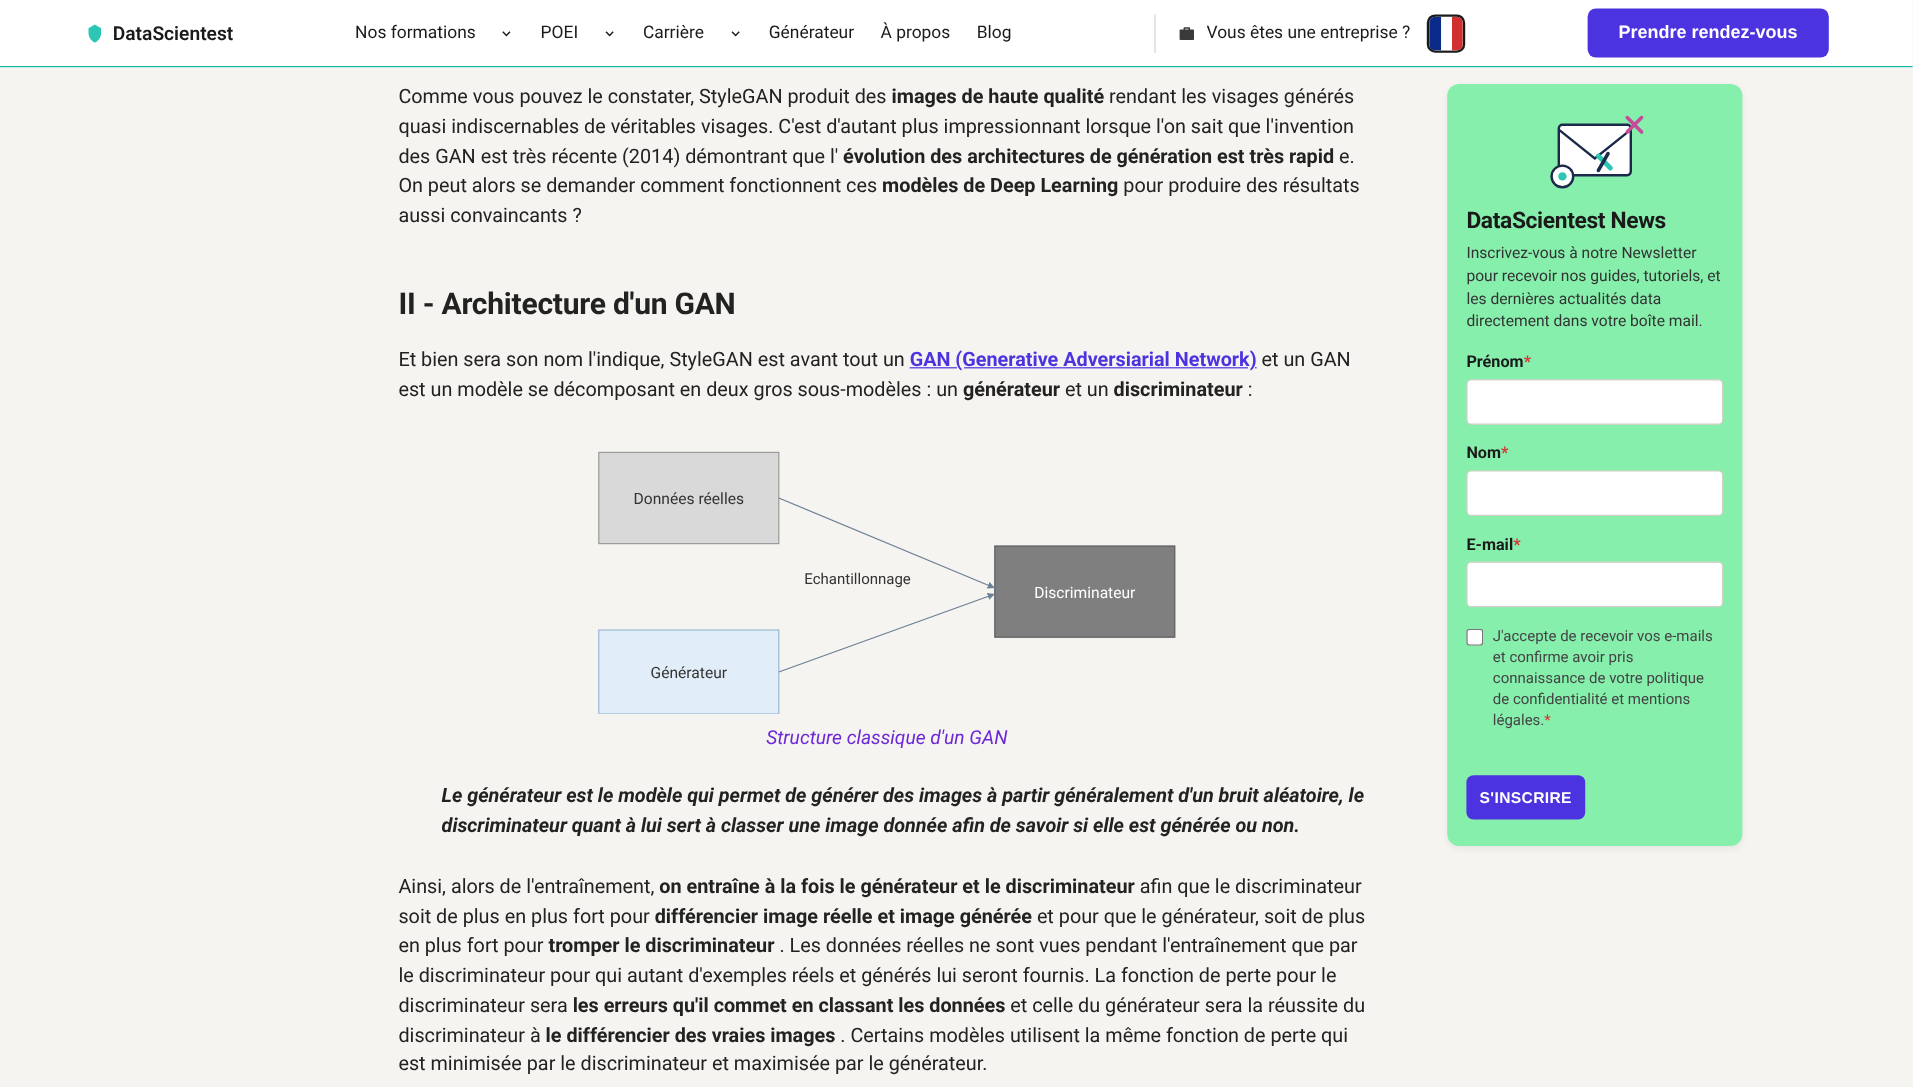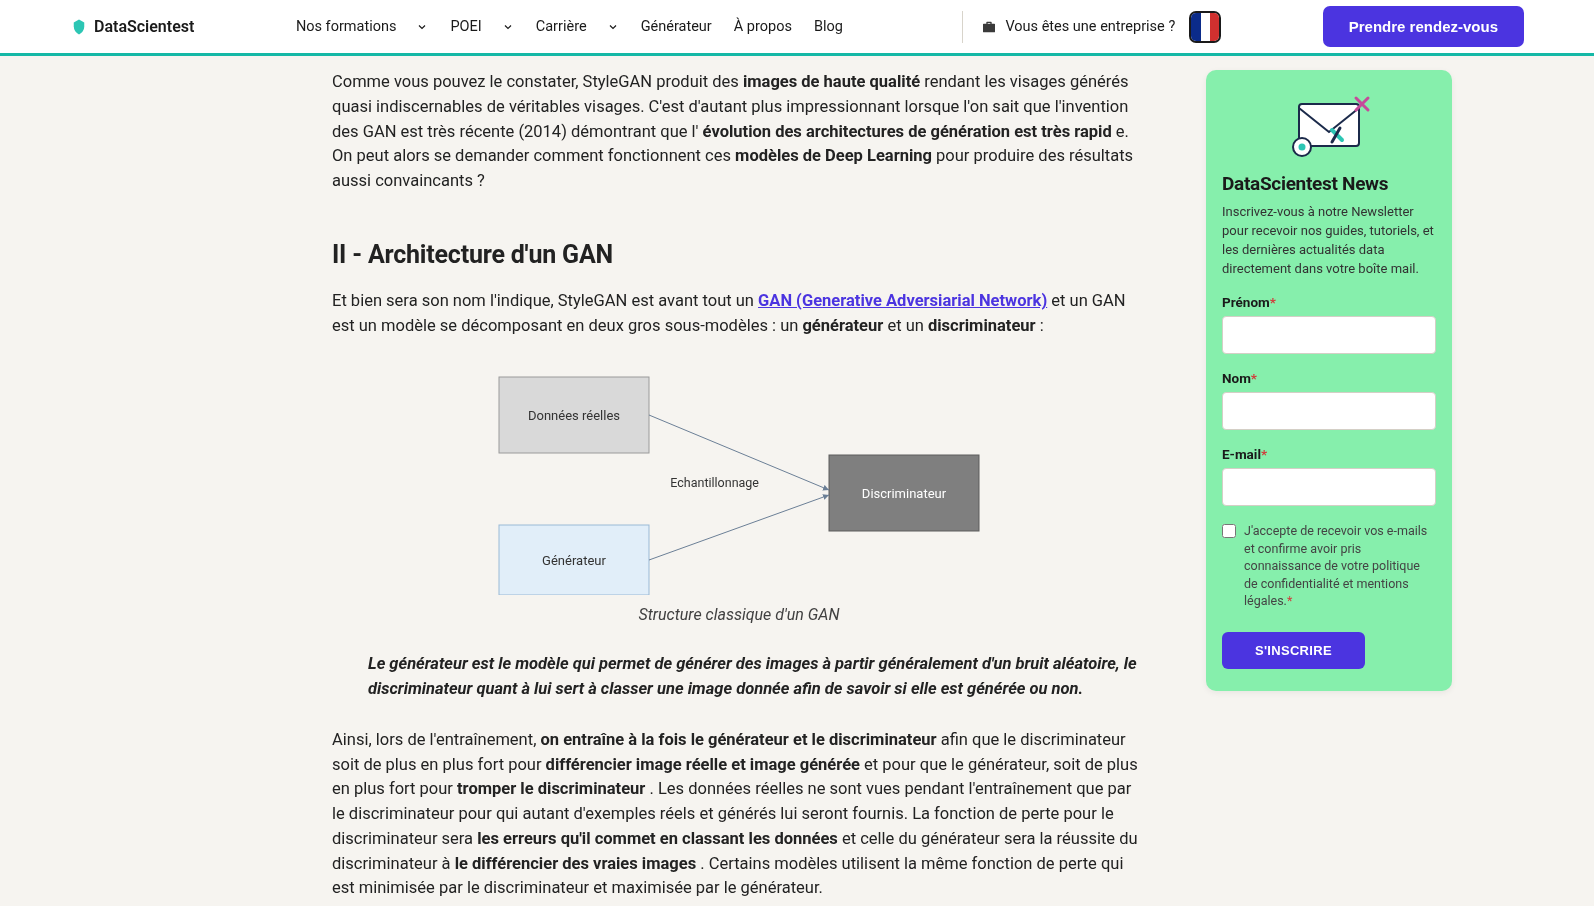--- a/index.html
+++ b/index.html
@@ -7,21 +7,21 @@
     font-family: -apple-system, BlinkMacSystemFont, "Segoe UI", Roboto, Helvetica, Arial, sans-serif;
     background: #f6f4f0;
     color: #1a1a1a;
   }
   
   header.topbar {
     position: sticky;
     top: 0;
     background: #fff;
     height: 56px;
-    border-bottom: 3px solid #14b8a6;
+    border-bottom: 1px solid #14b8a6;
     display: flex;
     align-items: center;
     padding: 0 70px;
     z-index: 50;
   }
   .brand {
     display: flex;
     align-items: center;
     gap: 6px;
     font-weight: 600;
@@ -108,21 +108,21 @@
     font-weight: 700;
     margin: 42px 0 16px 0;
     letter-spacing: -0.2px;
   }
   .diagram-wrap { margin: 26px 0 8px 0; }
   .diagram-wrap svg { display: block; margin: 0 auto; }
   .caption {
     text-align: center;
     font-style: italic;
     font-size: 16px;
-    color: #404040;
+    color: #6d28d9;
     margin-bottom: 24px;
   }
   blockquote.quote {
     margin: 18px 0 26px 36px;
     font-style: italic;
     font-weight: 700;
     font-size: 16.5px;
     line-height: 1.55;
     color: #222;
   }
@@ -168,30 +168,30 @@
     background: #fff;
     padding: 0 8px;
     font-size: 14px;
   }
   .consent {
     display: flex;
     gap: 8px;
     font-size: 12.5px;
     line-height: 1.4;
     color: #444;
-    margin-bottom: 22px;
+    margin-bottom: 36px;
   }
   .consent input { margin-top:2px; flex-shrink:0; width:14px; height:14px; }
   .consent .req { color: #d23a3a; }
   .btn-sub {
     background: #4b34e0;
     color: #fff;
     border: none;
     border-radius: 6px;
-    padding: 11px 33px;
+    padding: 11px 11px;
     font-size: 13px;
     font-weight: 700;
     letter-spacing: .3px;
     cursor: pointer;
   }
 </style>
 </head>
 <body>
 
 <header class="topbar">
@@ -298,21 +298,21 @@
         <line x1="160" y1="50" x2="340" y2="125" stroke="#6b7f96" stroke-width="1" marker-end="url(#arr)"></line>
         <line x1="160" y1="195" x2="340" y2="130" stroke="#6b7f96" stroke-width="1" marker-end="url(#arr)"></line>
         <text x="270" y="122" text-anchor="end" font-size="12.5" fill="#333">Echantillonnage</text>
       </svg>
     </div>
     <div class="caption">Structure classique d'un GAN</div>
 
     <blockquote class="quote">Le générateur est le modèle qui permet de générer des images à partir généralement d'un bruit aléatoire, le discriminateur quant à lui sert à classer une image donnée afin de savoir si elle est générée ou non.</blockquote>
 
     <p>
-      <span>Ainsi, lors de l'entraînement, </span>
+      <span>Ainsi, alors de l'entraînement, </span>
       <strong>on entraîne à la fois le générateur et le discriminateur</strong>
       <span> afin que le discriminateur soit de plus en plus fort pour </span>
       <strong>différencier image réelle et image générée</strong>
       <span> et pour que le générateur, soit de plus en plus fort pour </span>
       <strong>tromper le discriminateur</strong>
       <span>. Les données réelles ne sont vues pendant l'entraînement que par le discriminateur pour qui autant d'exemples réels et générés lui seront fournis. La fonction de perte pour le discriminateur sera </span>
       <strong>les erreurs qu'il commet en classant les données</strong>
       <span> et celle du générateur sera la réussite du discriminateur à </span>
       <strong>le différencier des vraies images</strong>
       <span>. Certains modèles utilisent la même fonction de perte qui est minimisée par le discriminateur et maximisée par le générateur.</span>

